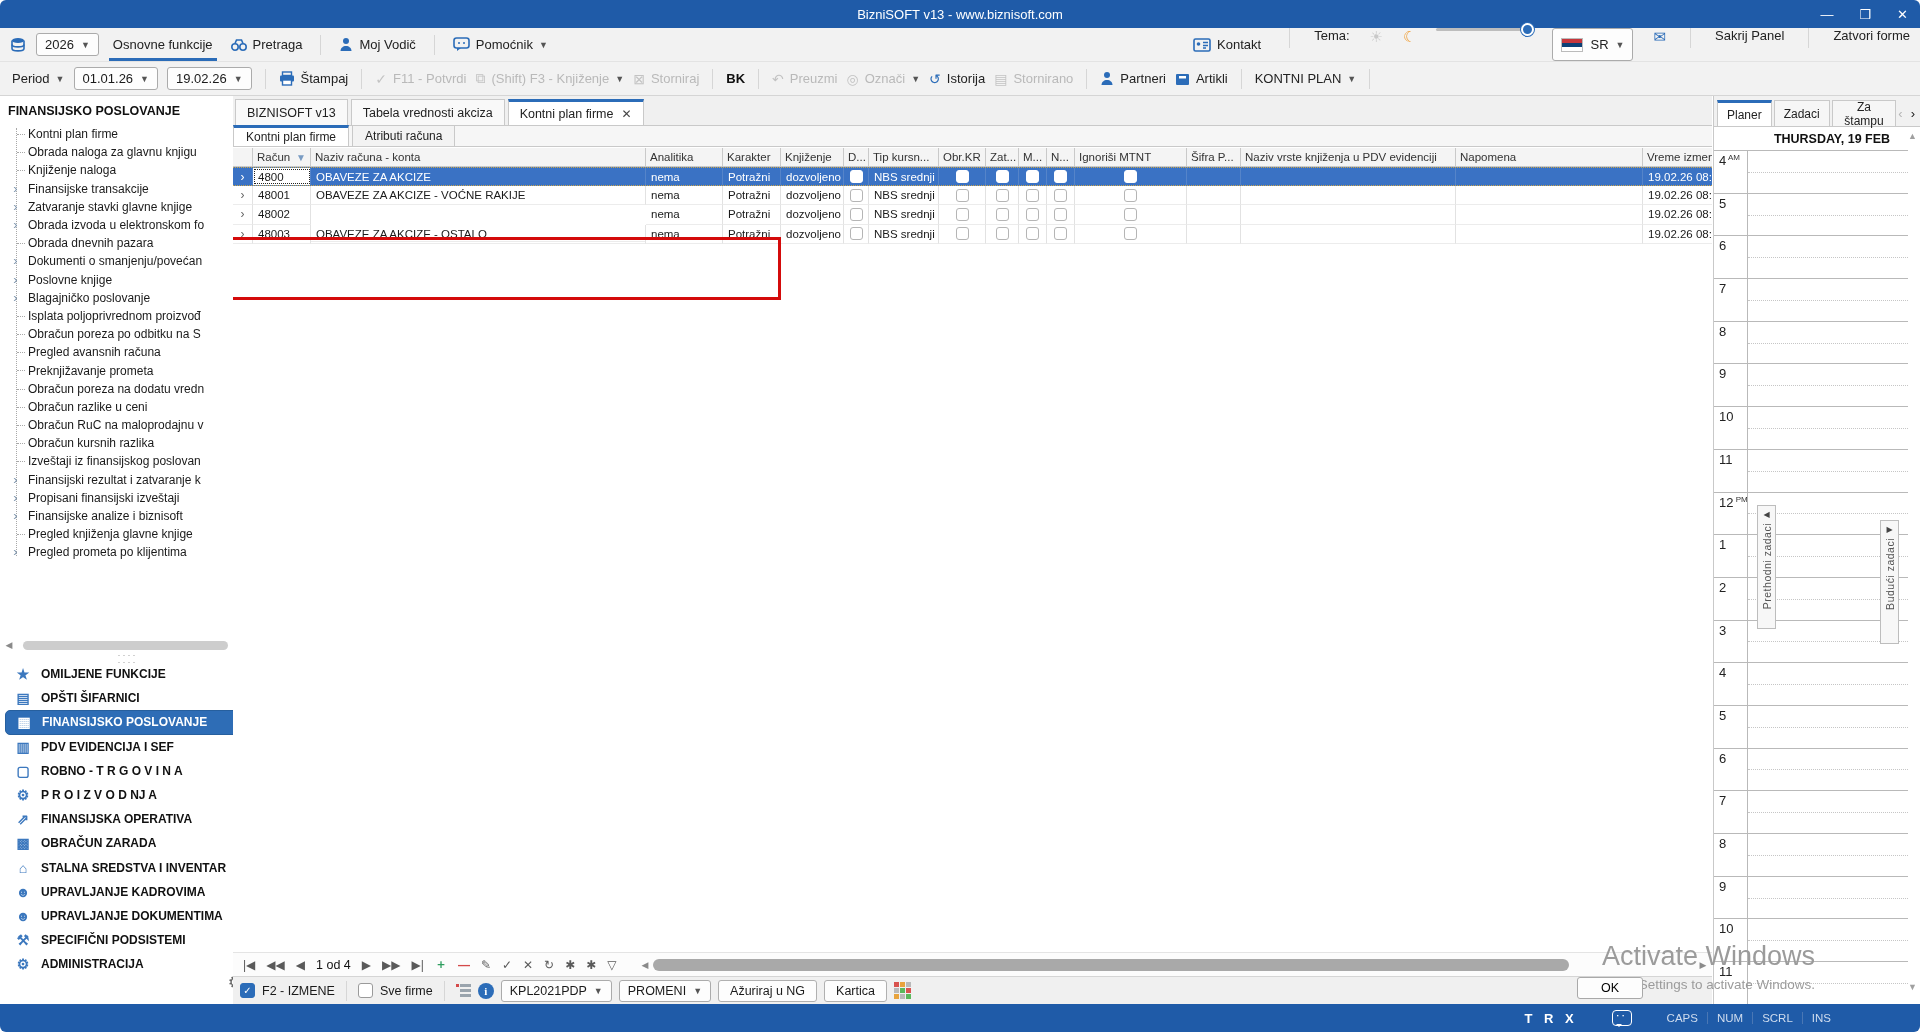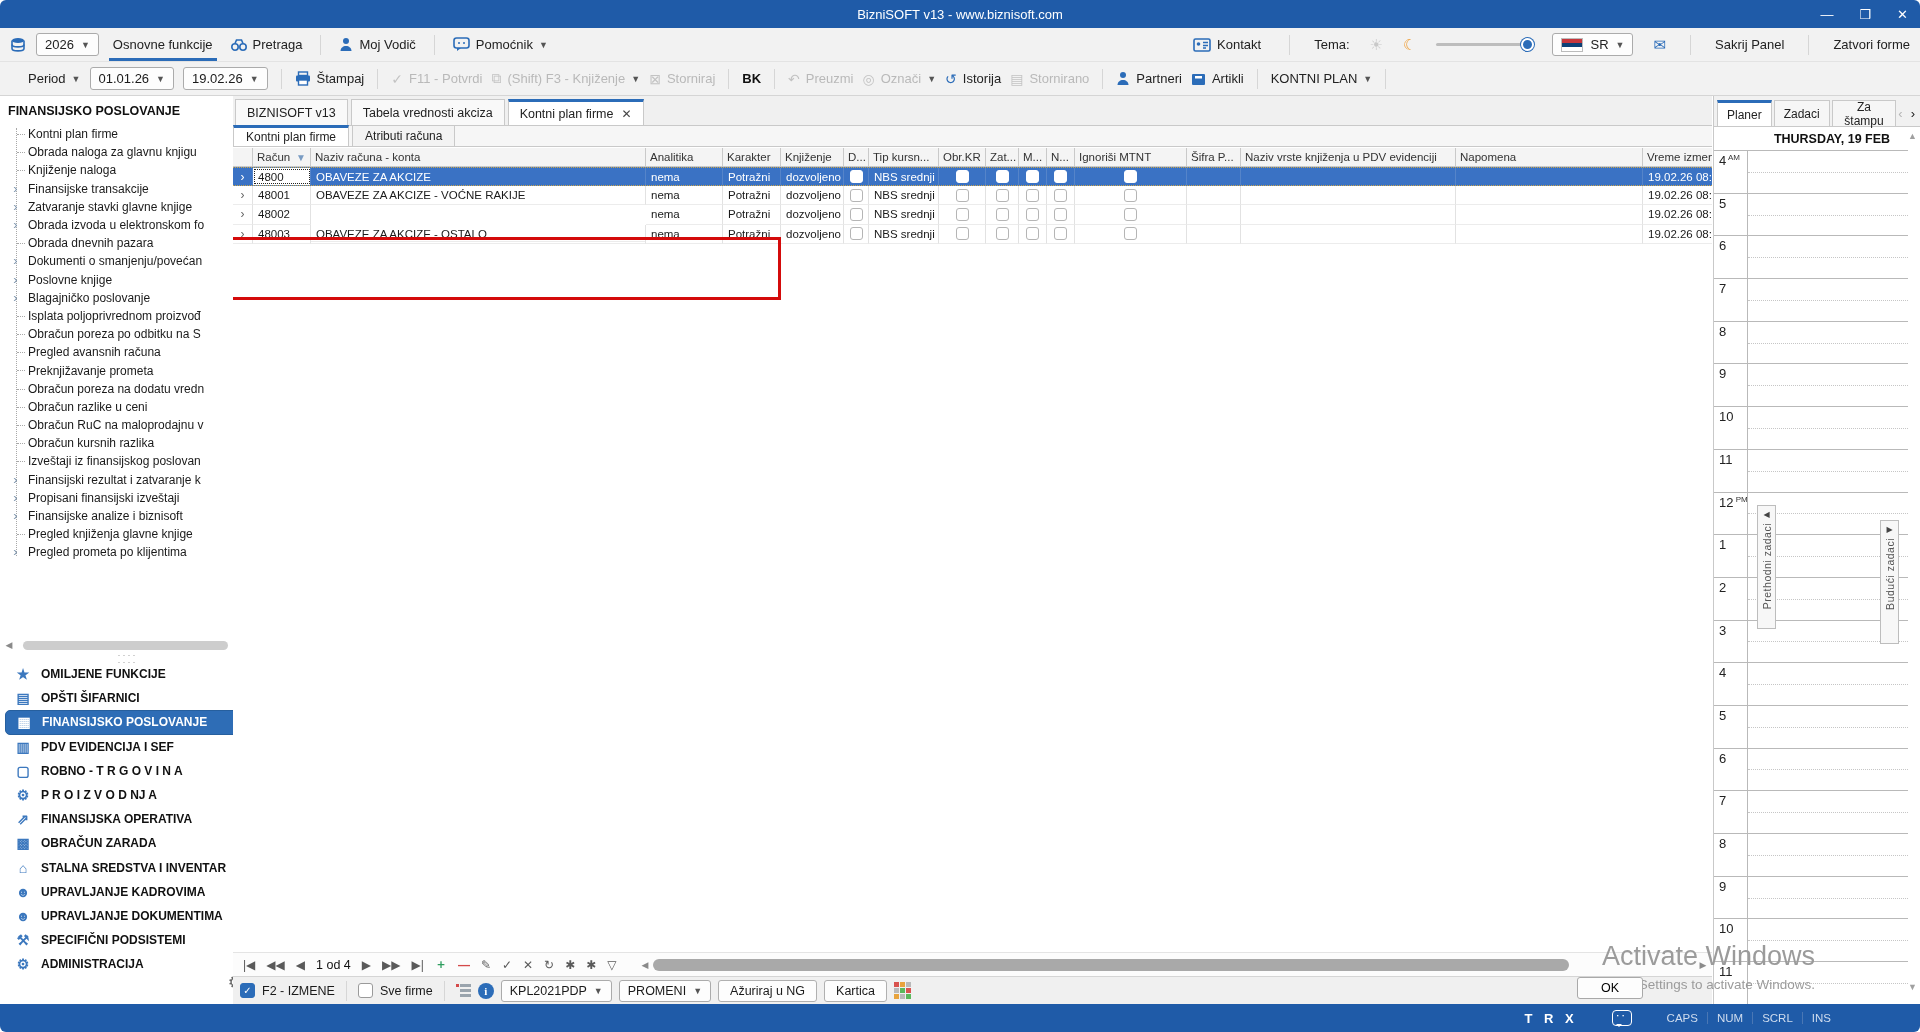--- a/index.html
+++ b/index.html
@@ -8,39 +8,39 @@
 .app { position:relative; width:1920px; height:1032px; background:#fff; overflow:hidden;border-radius:6px; }
 
 
 .titlebar { position:absolute; left:0; top:0; right:0; height:28px; background:#1f5ba8; color:#fff; display:flex; align-items:center; justify-content:center; font-size:13px; }
 .winbtns { position:absolute; right:12px; top:0; height:28px; display:flex; align-items:center; gap:26px; font-size:13px; color:#fff; }
 .winbtns span { cursor:default; }
 
 
 .menubar { position:absolute; left:0; top:28px; right:0; height:34px; background:#f2f2f2; border-bottom:1px solid #e3e3e3; display:flex; align-items:center; padding:0 10px; font-size:13px; color:#222; }
 .mb-left { display:flex; align-items:center; gap:10px; }
-.mb-right { margin-left:auto; display:flex; align-items:center; gap:20px; }
+.mb-right { margin-left:auto; display:flex; gap:20px; }
 .combo { display:flex; align-items:center; gap:7px; background:#fdfdfd; border:1px solid #ababab; border-radius:3px; padding:3px 8px; }
 .carat { font-size:9px; color:#555; }
 .menu-item { display:flex; align-items:center; gap:6px; padding:0 4px; height:33px; }
 .menu-item.active { border-bottom:3px solid #2b6cb8; padding-top:3px; }
 .vsep { width:1px; height:20px; background:#d6d6d6; margin:0 4px; }
 .icon-blue { color:#2b6cb8; }
 .sun { color:#c9c9c9; font-size:15px; }
 .moon { color:#f0a13c; font-size:15px; }
 .slider { position:relative; width:96px; height:3px; background:#bdbdbd; border-radius:2px; }
 .slider .knob { position:absolute; right:-2px; top:-5px; width:13px; height:13px; border-radius:50%; background:#2b6cb8; border:2px solid #fff; box-shadow:0 0 0 1px #2b6cb8; }
 .flag { width:22px; height:14px; display:inline-block; position:relative; border:1px solid #bbb; }
 .flag .r { position:absolute; left:0; right:0; top:0; height:34%; background:#c6363c; }
 .flag .b { position:absolute; left:0; right:0; top:34%; height:33%; background:#0c4076; }
 .flag .w { position:absolute; left:0; right:0; top:67%; bottom:0; background:#fff; }
 .env { color:#2b6cb8; font-size:15px; }
 
 
-.toolbar { position:absolute; left:0; top:62px; right:0; height:34px; background:#f2f2f2; border-bottom:1px solid #d5d5d5; display:flex; align-items:center; padding:0 28px; font-size:13px; gap:9px; }
+.toolbar { position:absolute; left:0; top:62px; right:0; height:34px; background:#f2f2f2; border-bottom:1px solid #d5d5d5; display:flex; align-items:center; padding:0 12px; font-size:13px; gap:9px; }
 .tb-item { display:flex; align-items:center; gap:6px; color:#222; }
 .tb-item.disabled { color:#b9b9b9; }
 .tb-item.disabled .gl { color:#c3c3c3; }
 .gl { font-size:14px; }
 .bk { font-weight:bold; color:#111; }
 
 
 .sidebar { position:absolute; left:0; top:96px; width:256px; bottom:40px; background:#fff; border-right:1px solid #c9c9c9; }
 .sb-header { height:28px; display:flex; align-items:center; padding:2px 8px 0 8px; font-size:12.5px; font-weight:bold; color:#111; }
 .sb-header .chev { margin-left:auto; color:#555; font-size:14px; }

